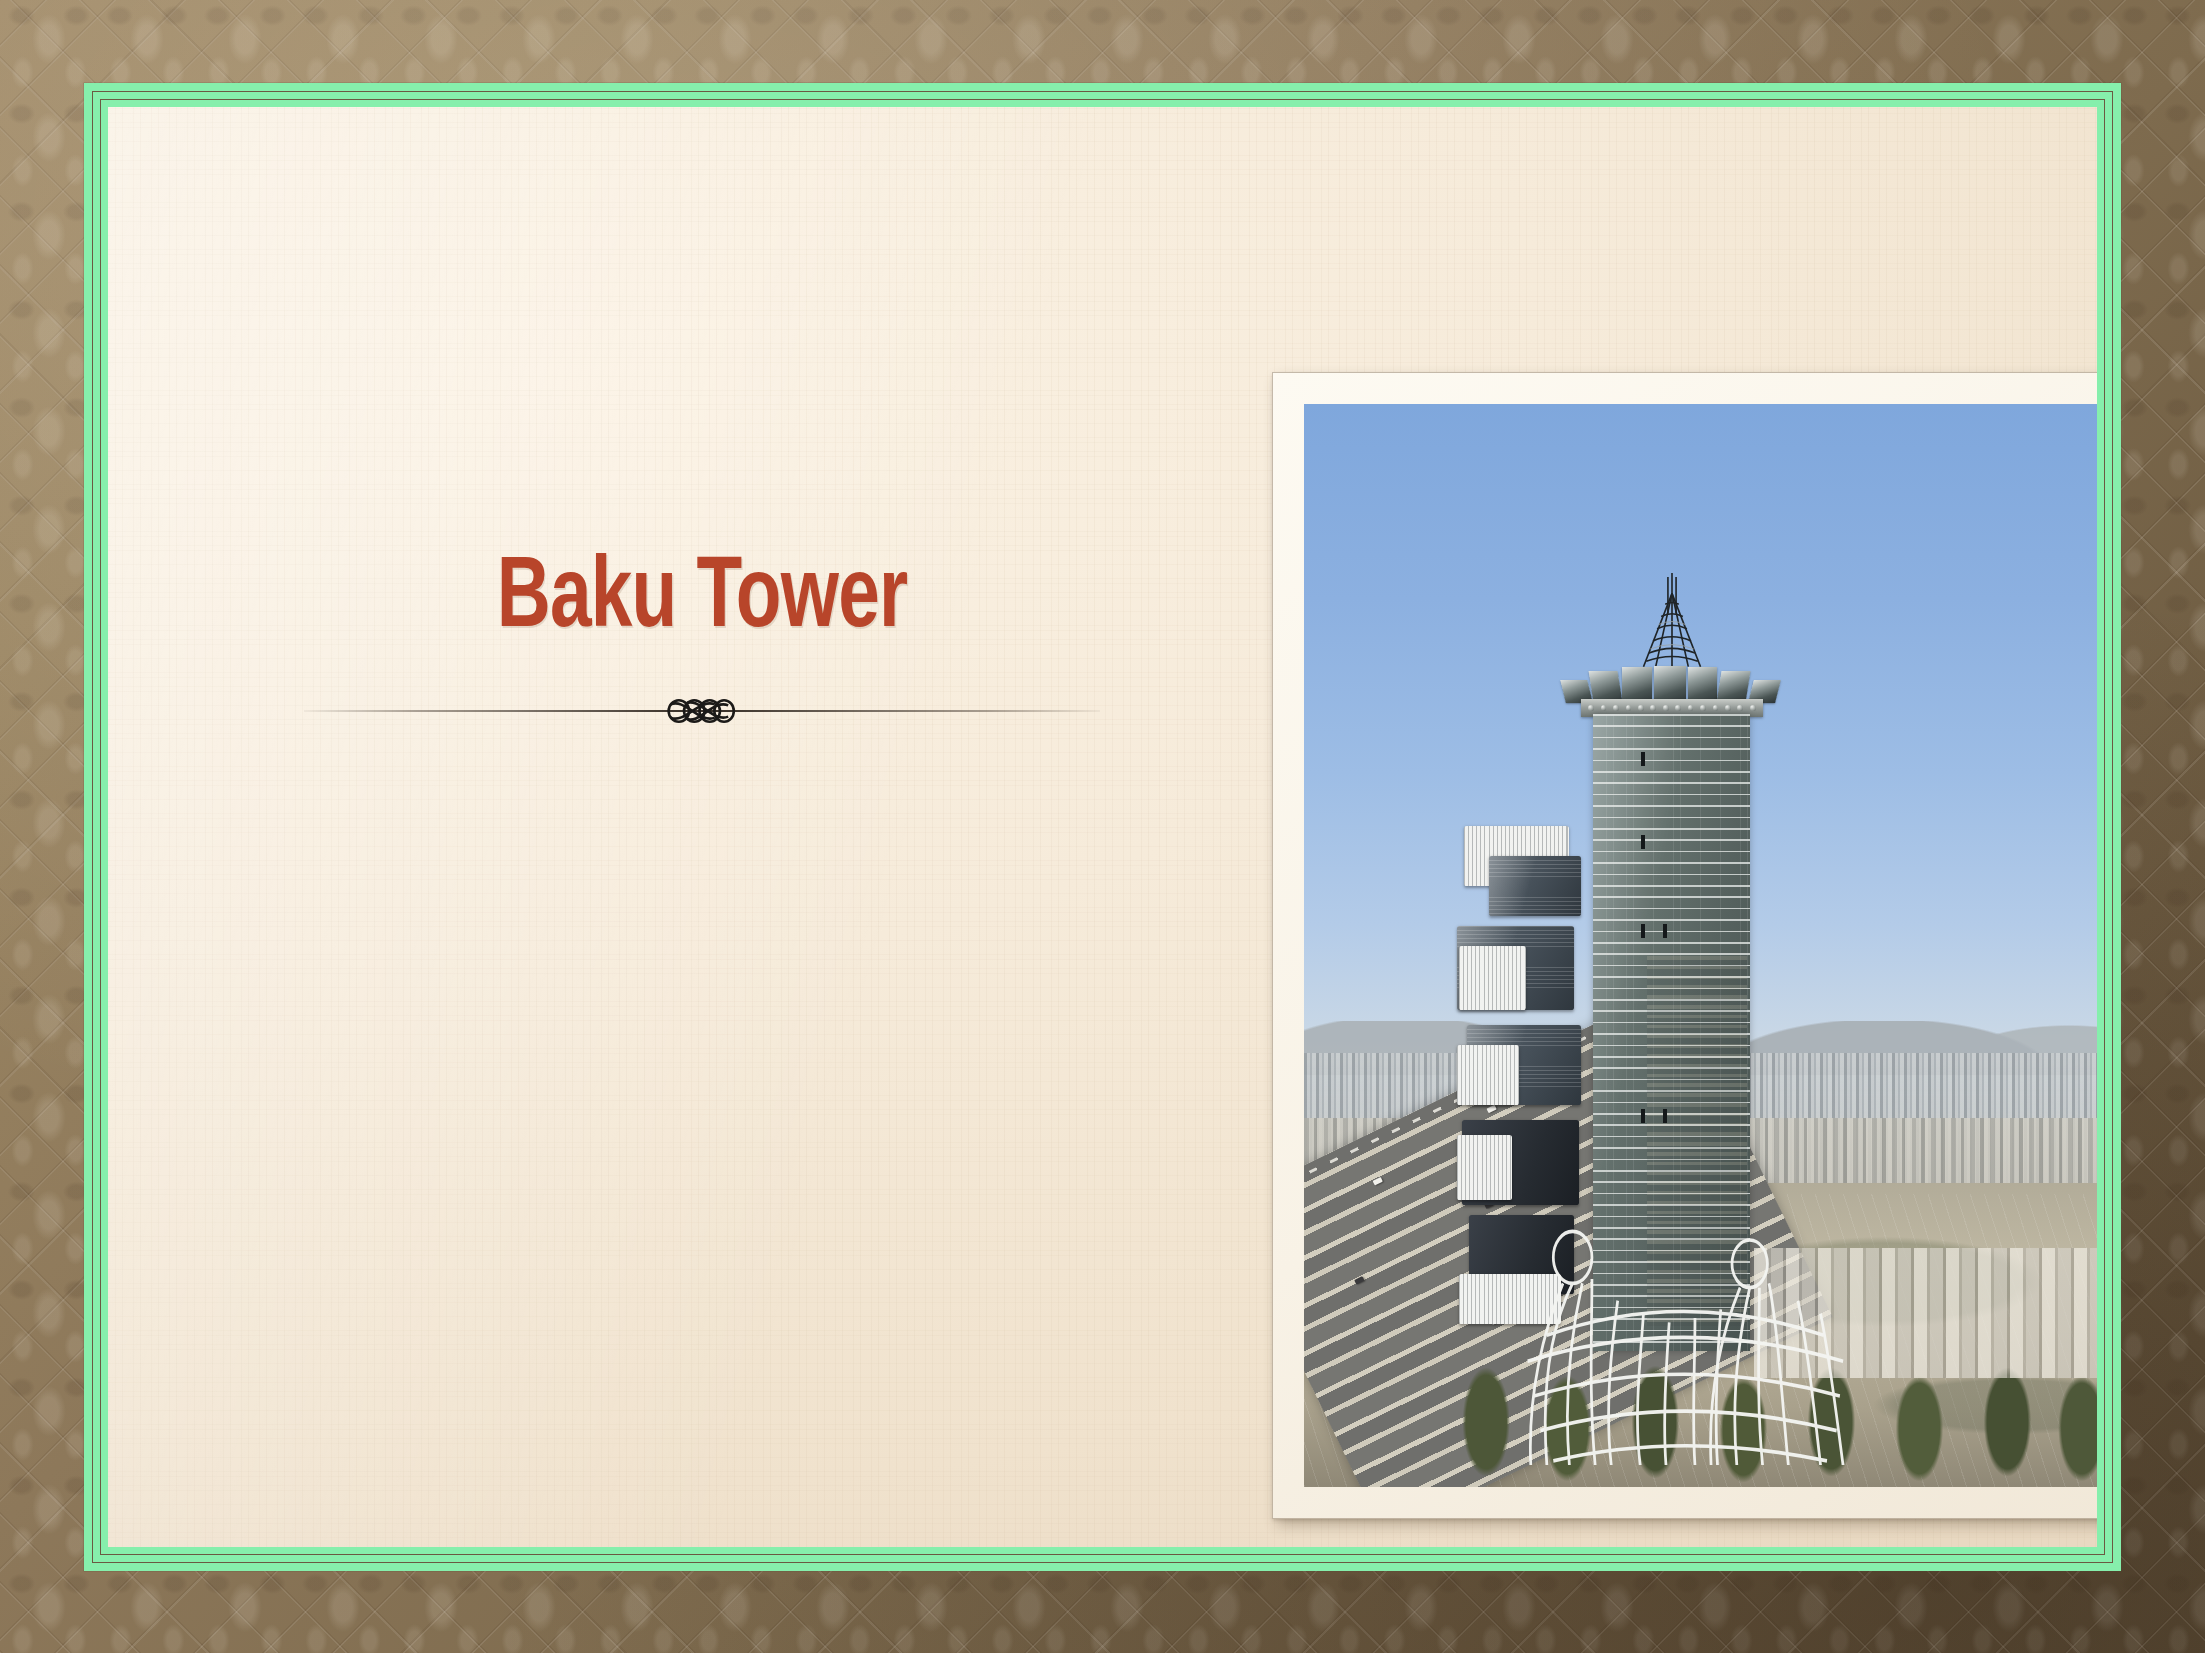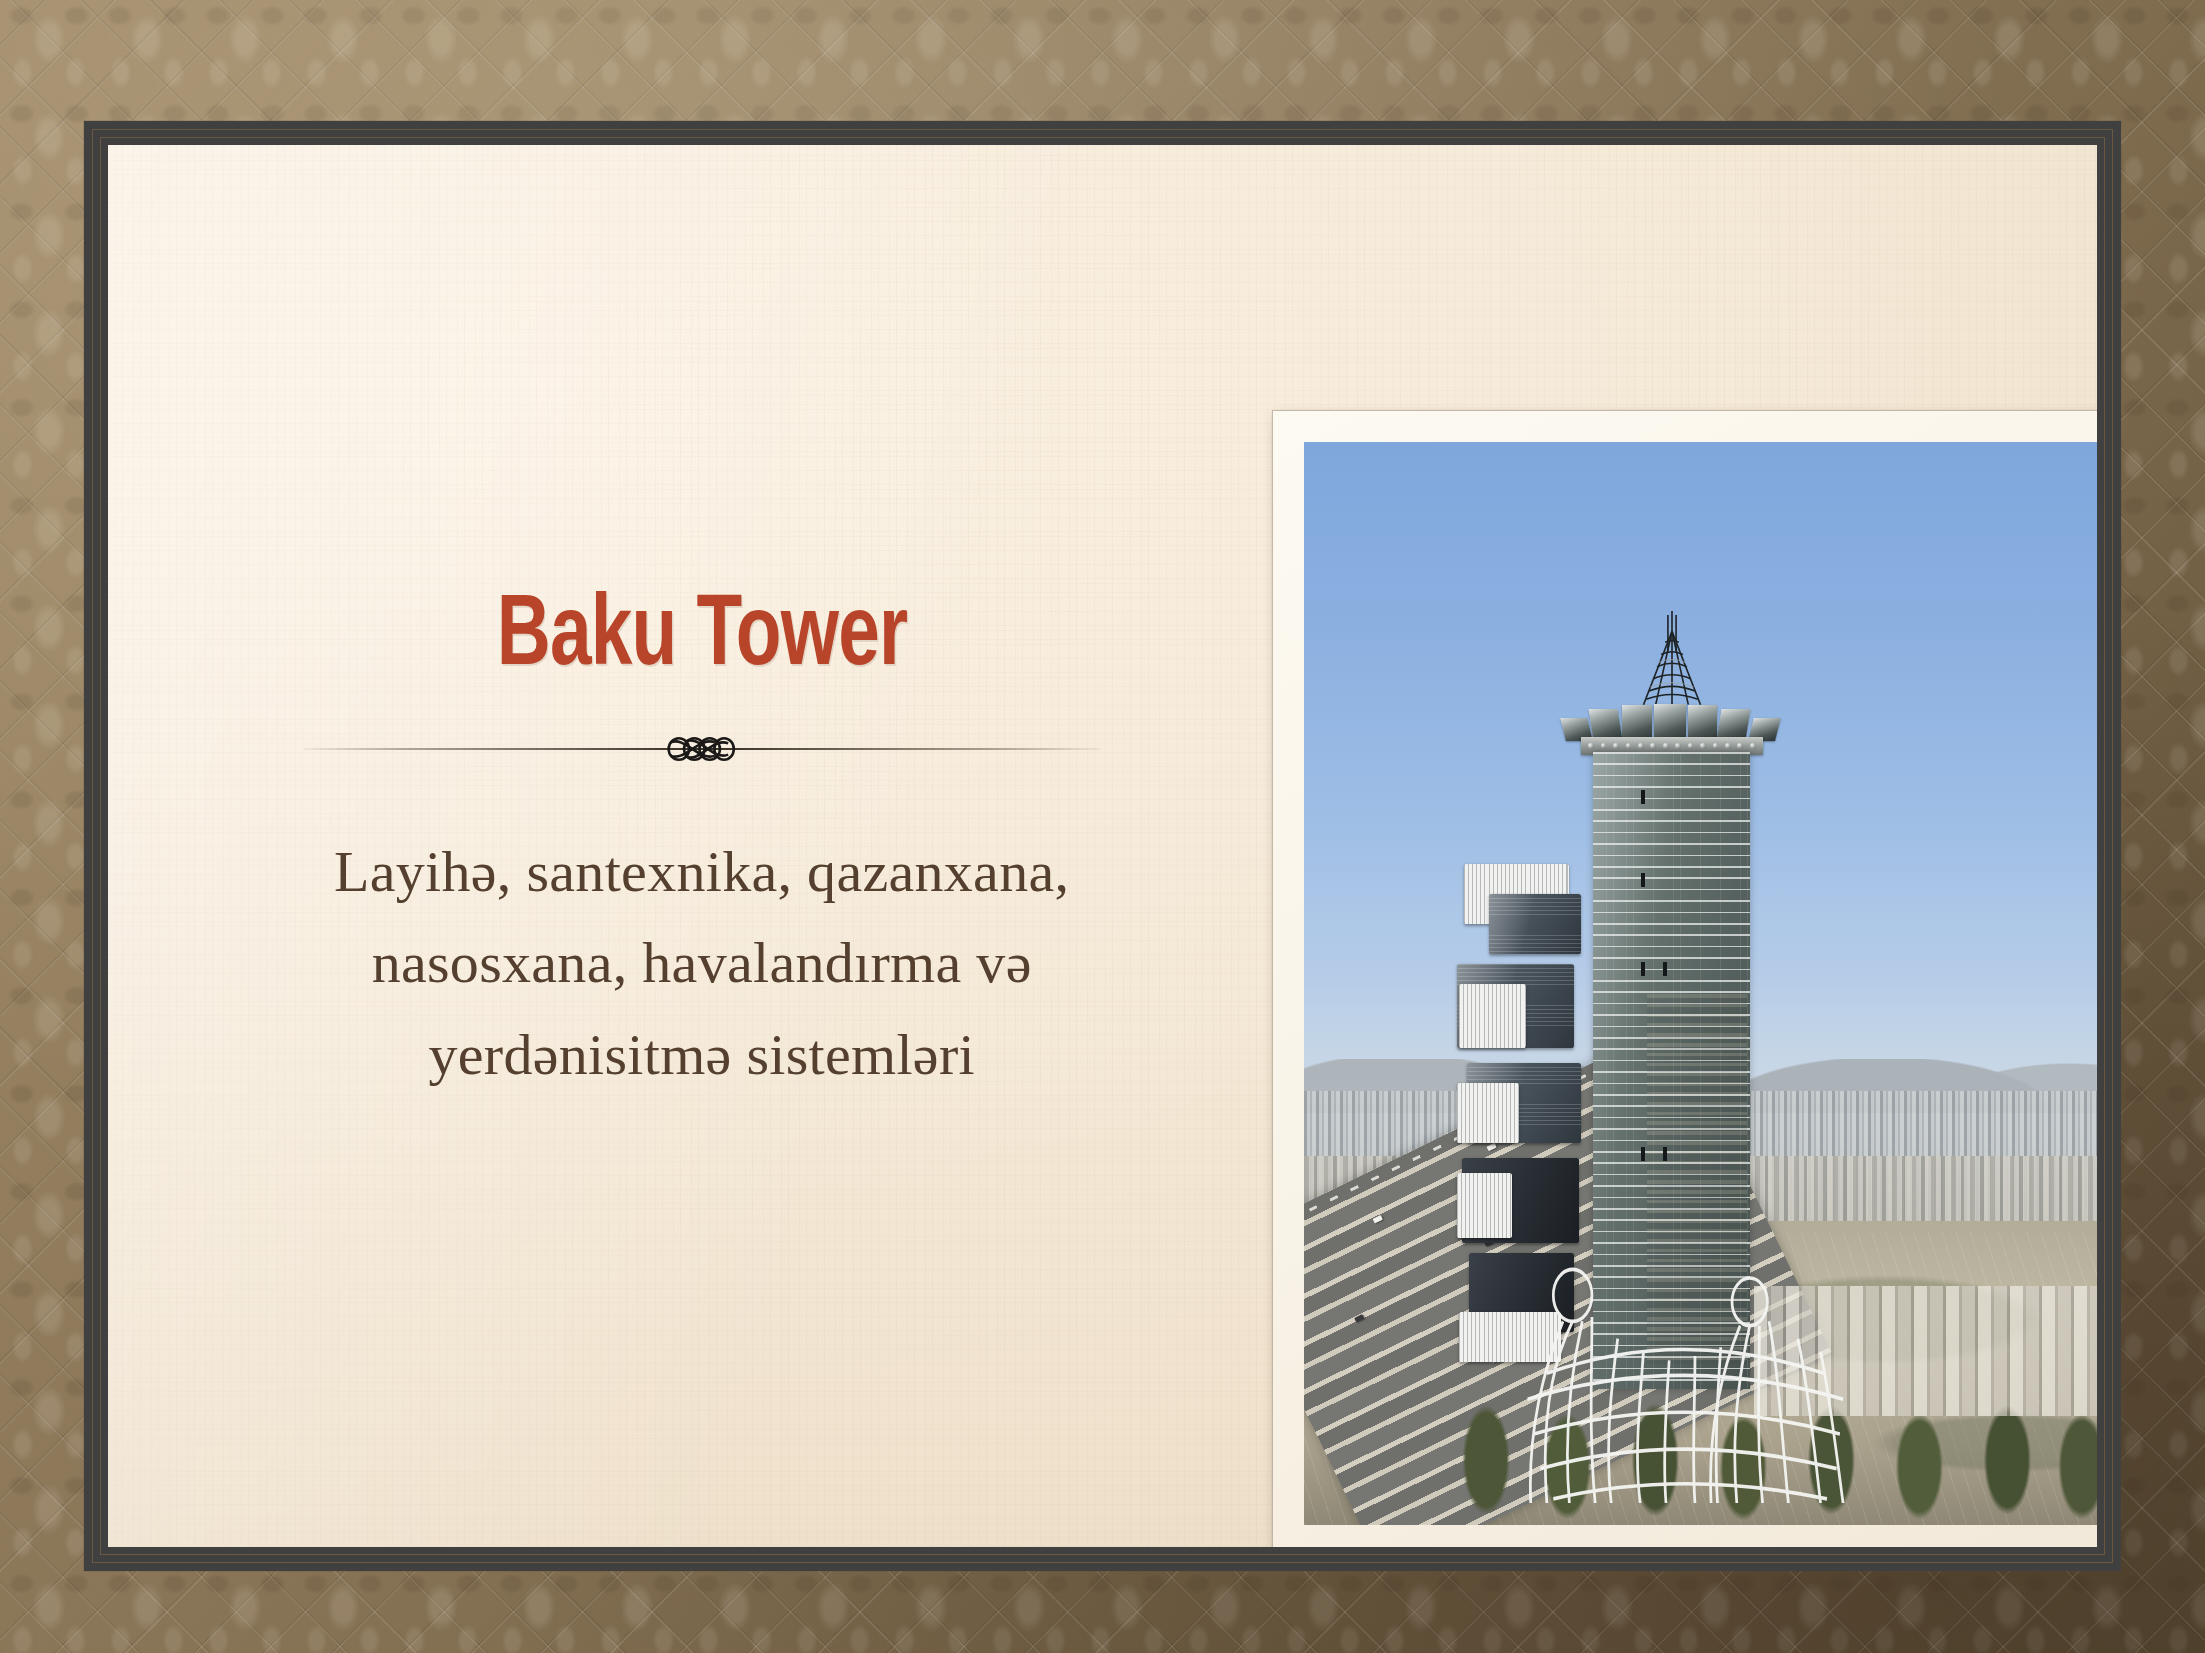--- a/index.html
+++ b/index.html
@@ -69,23 +69,22 @@
     pointer-events: none;
   }
 
   
   .paper-outer {
     position: absolute;
     left: 84px;
     top: 83px;
     right: 84px;
     bottom: 83px;
-    background: #404040;
+    background: #86efac;
     box-shadow: 0 0 0 0.5px rgba(90,70,48,0.35);
-    margin-top: 38px;
   }
   .paper-rule-a {
     position: absolute;
     inset: 8.3px;
     border: 1.6px solid #6b5942;
   }
   .paper-rule-b {
     position: absolute;
     inset: 7.2px;
     border: 1.6px solid #6b5942;
@@ -505,21 +504,20 @@
                   <ellipse cx="90" cy="37" rx="20" ry="21"></ellipse>
                   <ellipse cx="118" cy="37" rx="19" ry="21"></ellipse>
                   <path d="M14 24 C 42 12, 70 62, 100 50"></path>
                   <path d="M14 50 C 42 62, 70 12, 100 24"></path>
                   <path d="M44 22 C 70 10, 96 60, 126 48"></path>
                   <path d="M44 52 C 70 64, 96 14, 126 26"></path>
                 </g>
               </svg>
             </div>
 
-            <div class="body-text">Layihə, santexnika, qazanxana, nasosxana, havalandırma və yerdənisitmə sistemləri</div>
           </div>
 
           <div class="photo-frame">
             <div class="photo-mat"></div>
             <div class="photo">
 
               <div class="sky"></div>
               <div class="hills"></div>
               <div class="city-far"></div>
               <div class="city-mid"></div>

